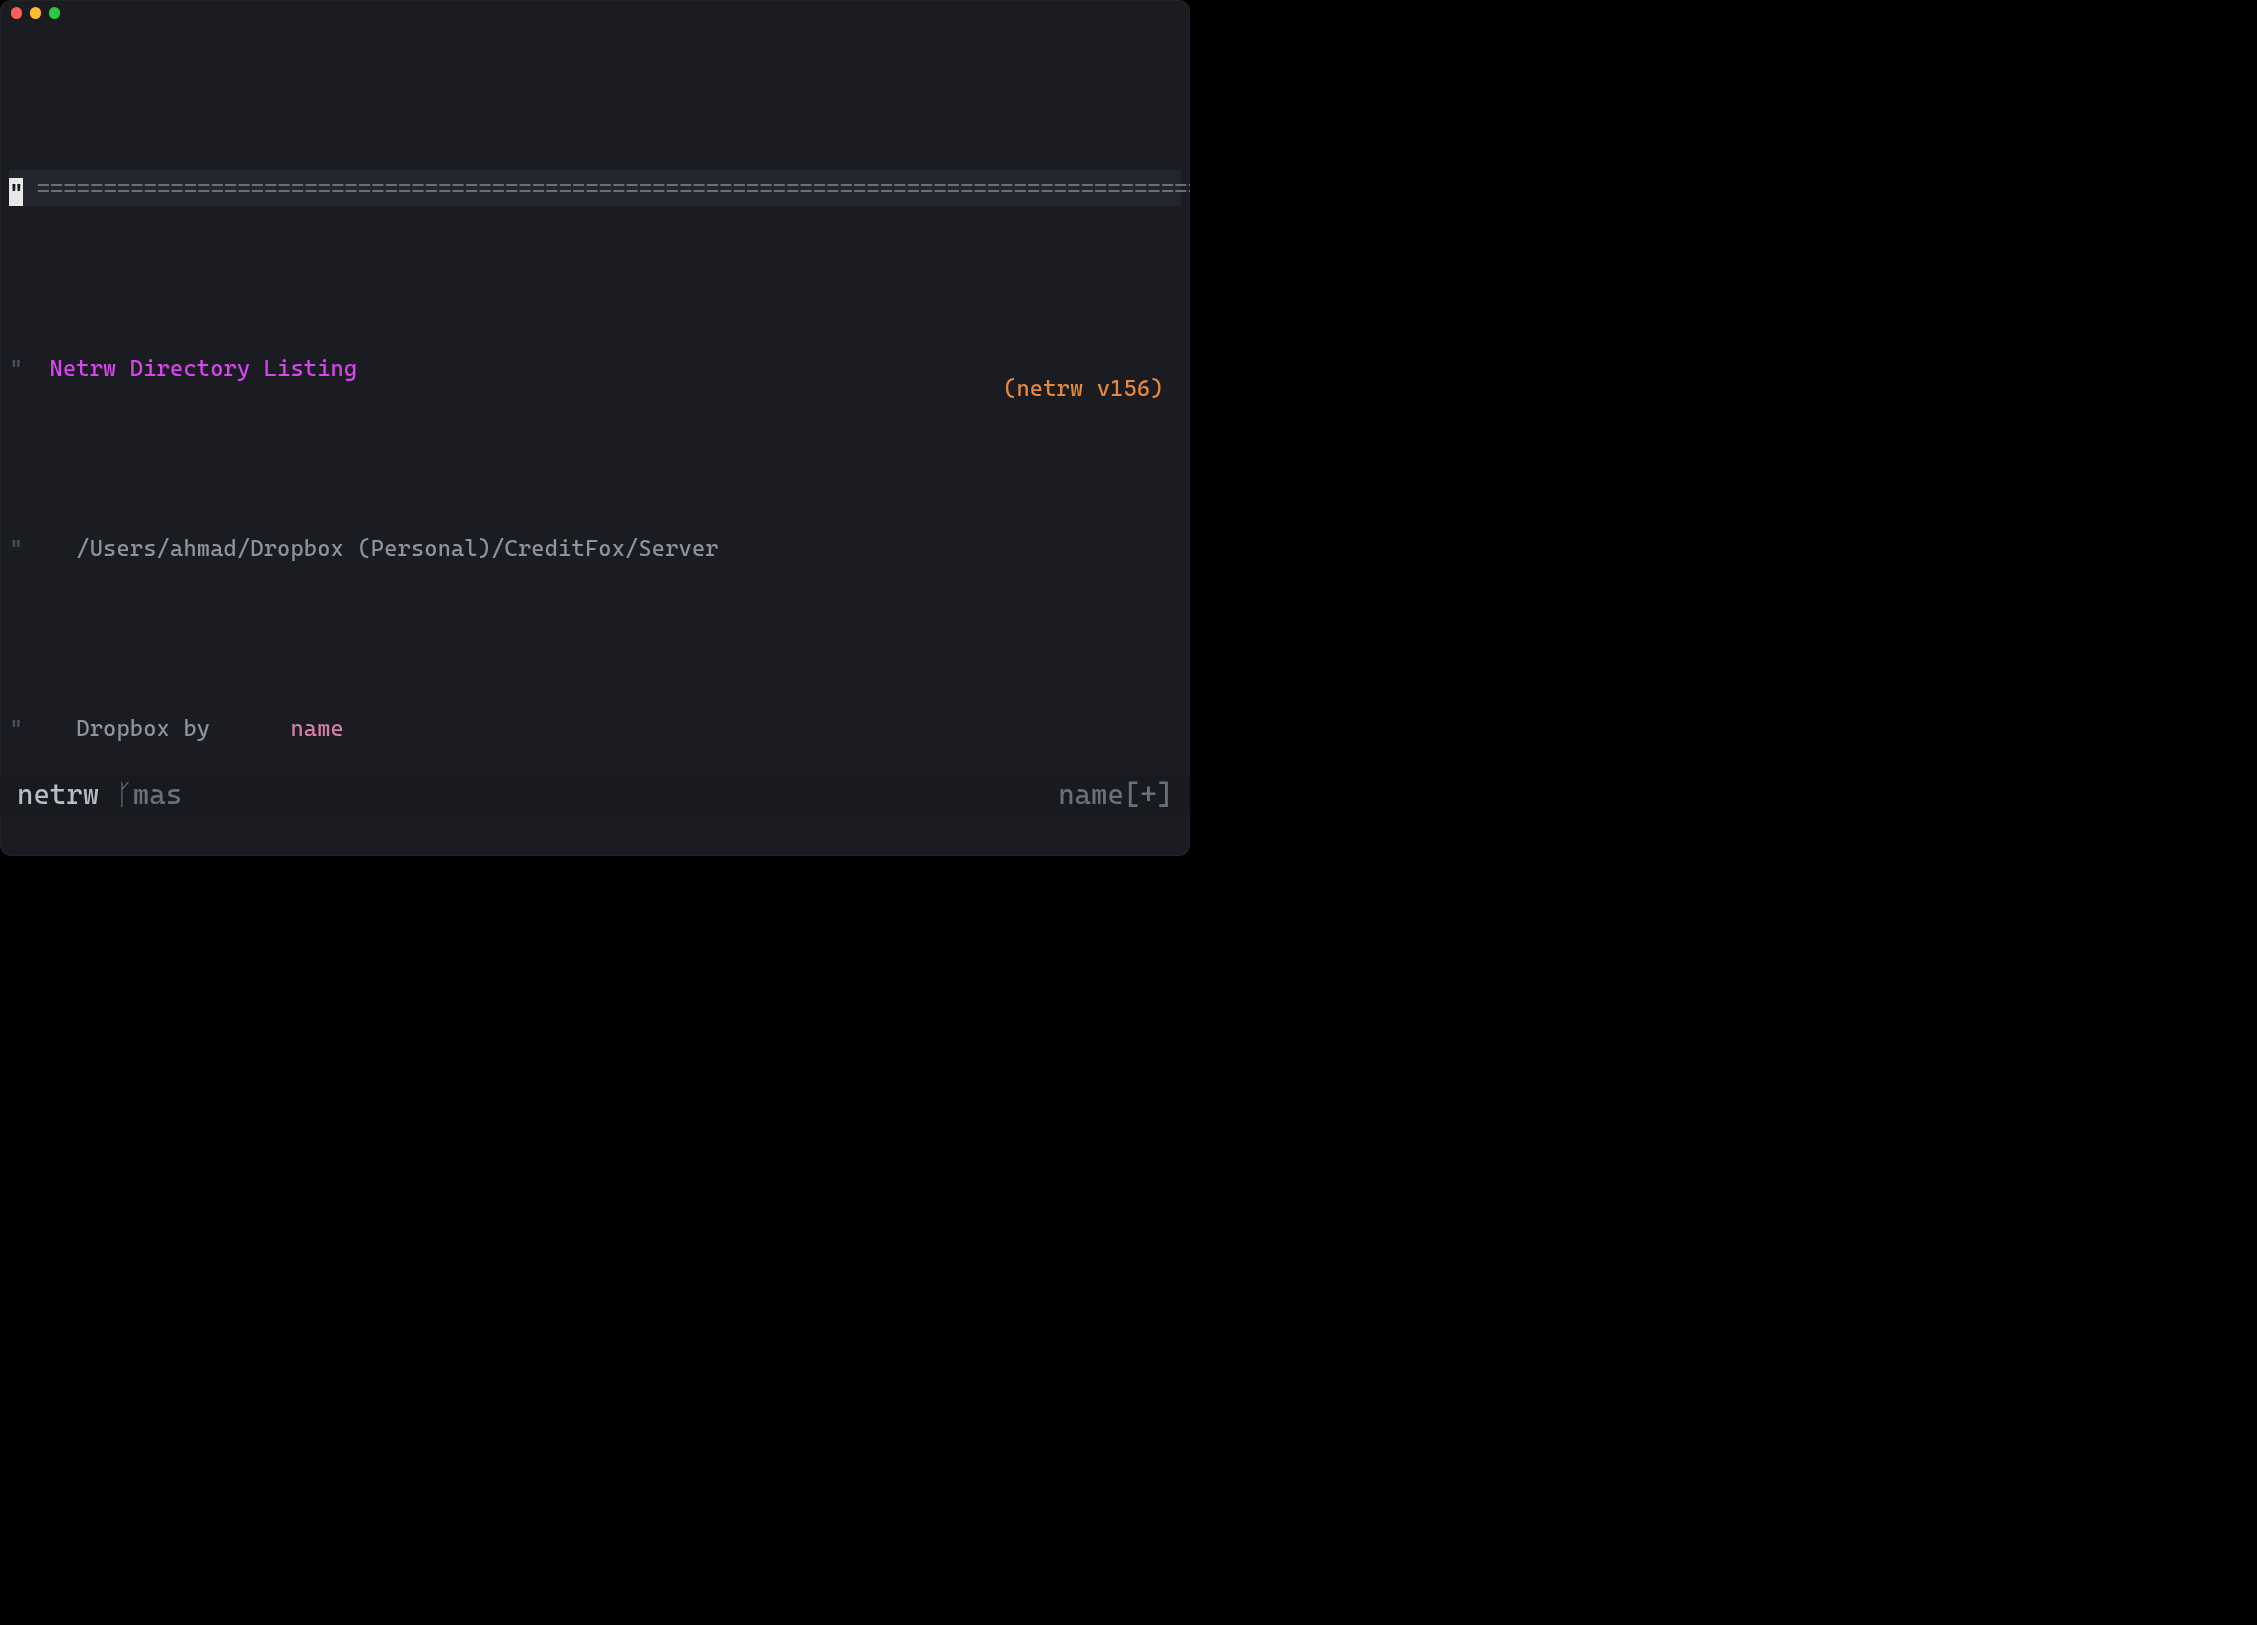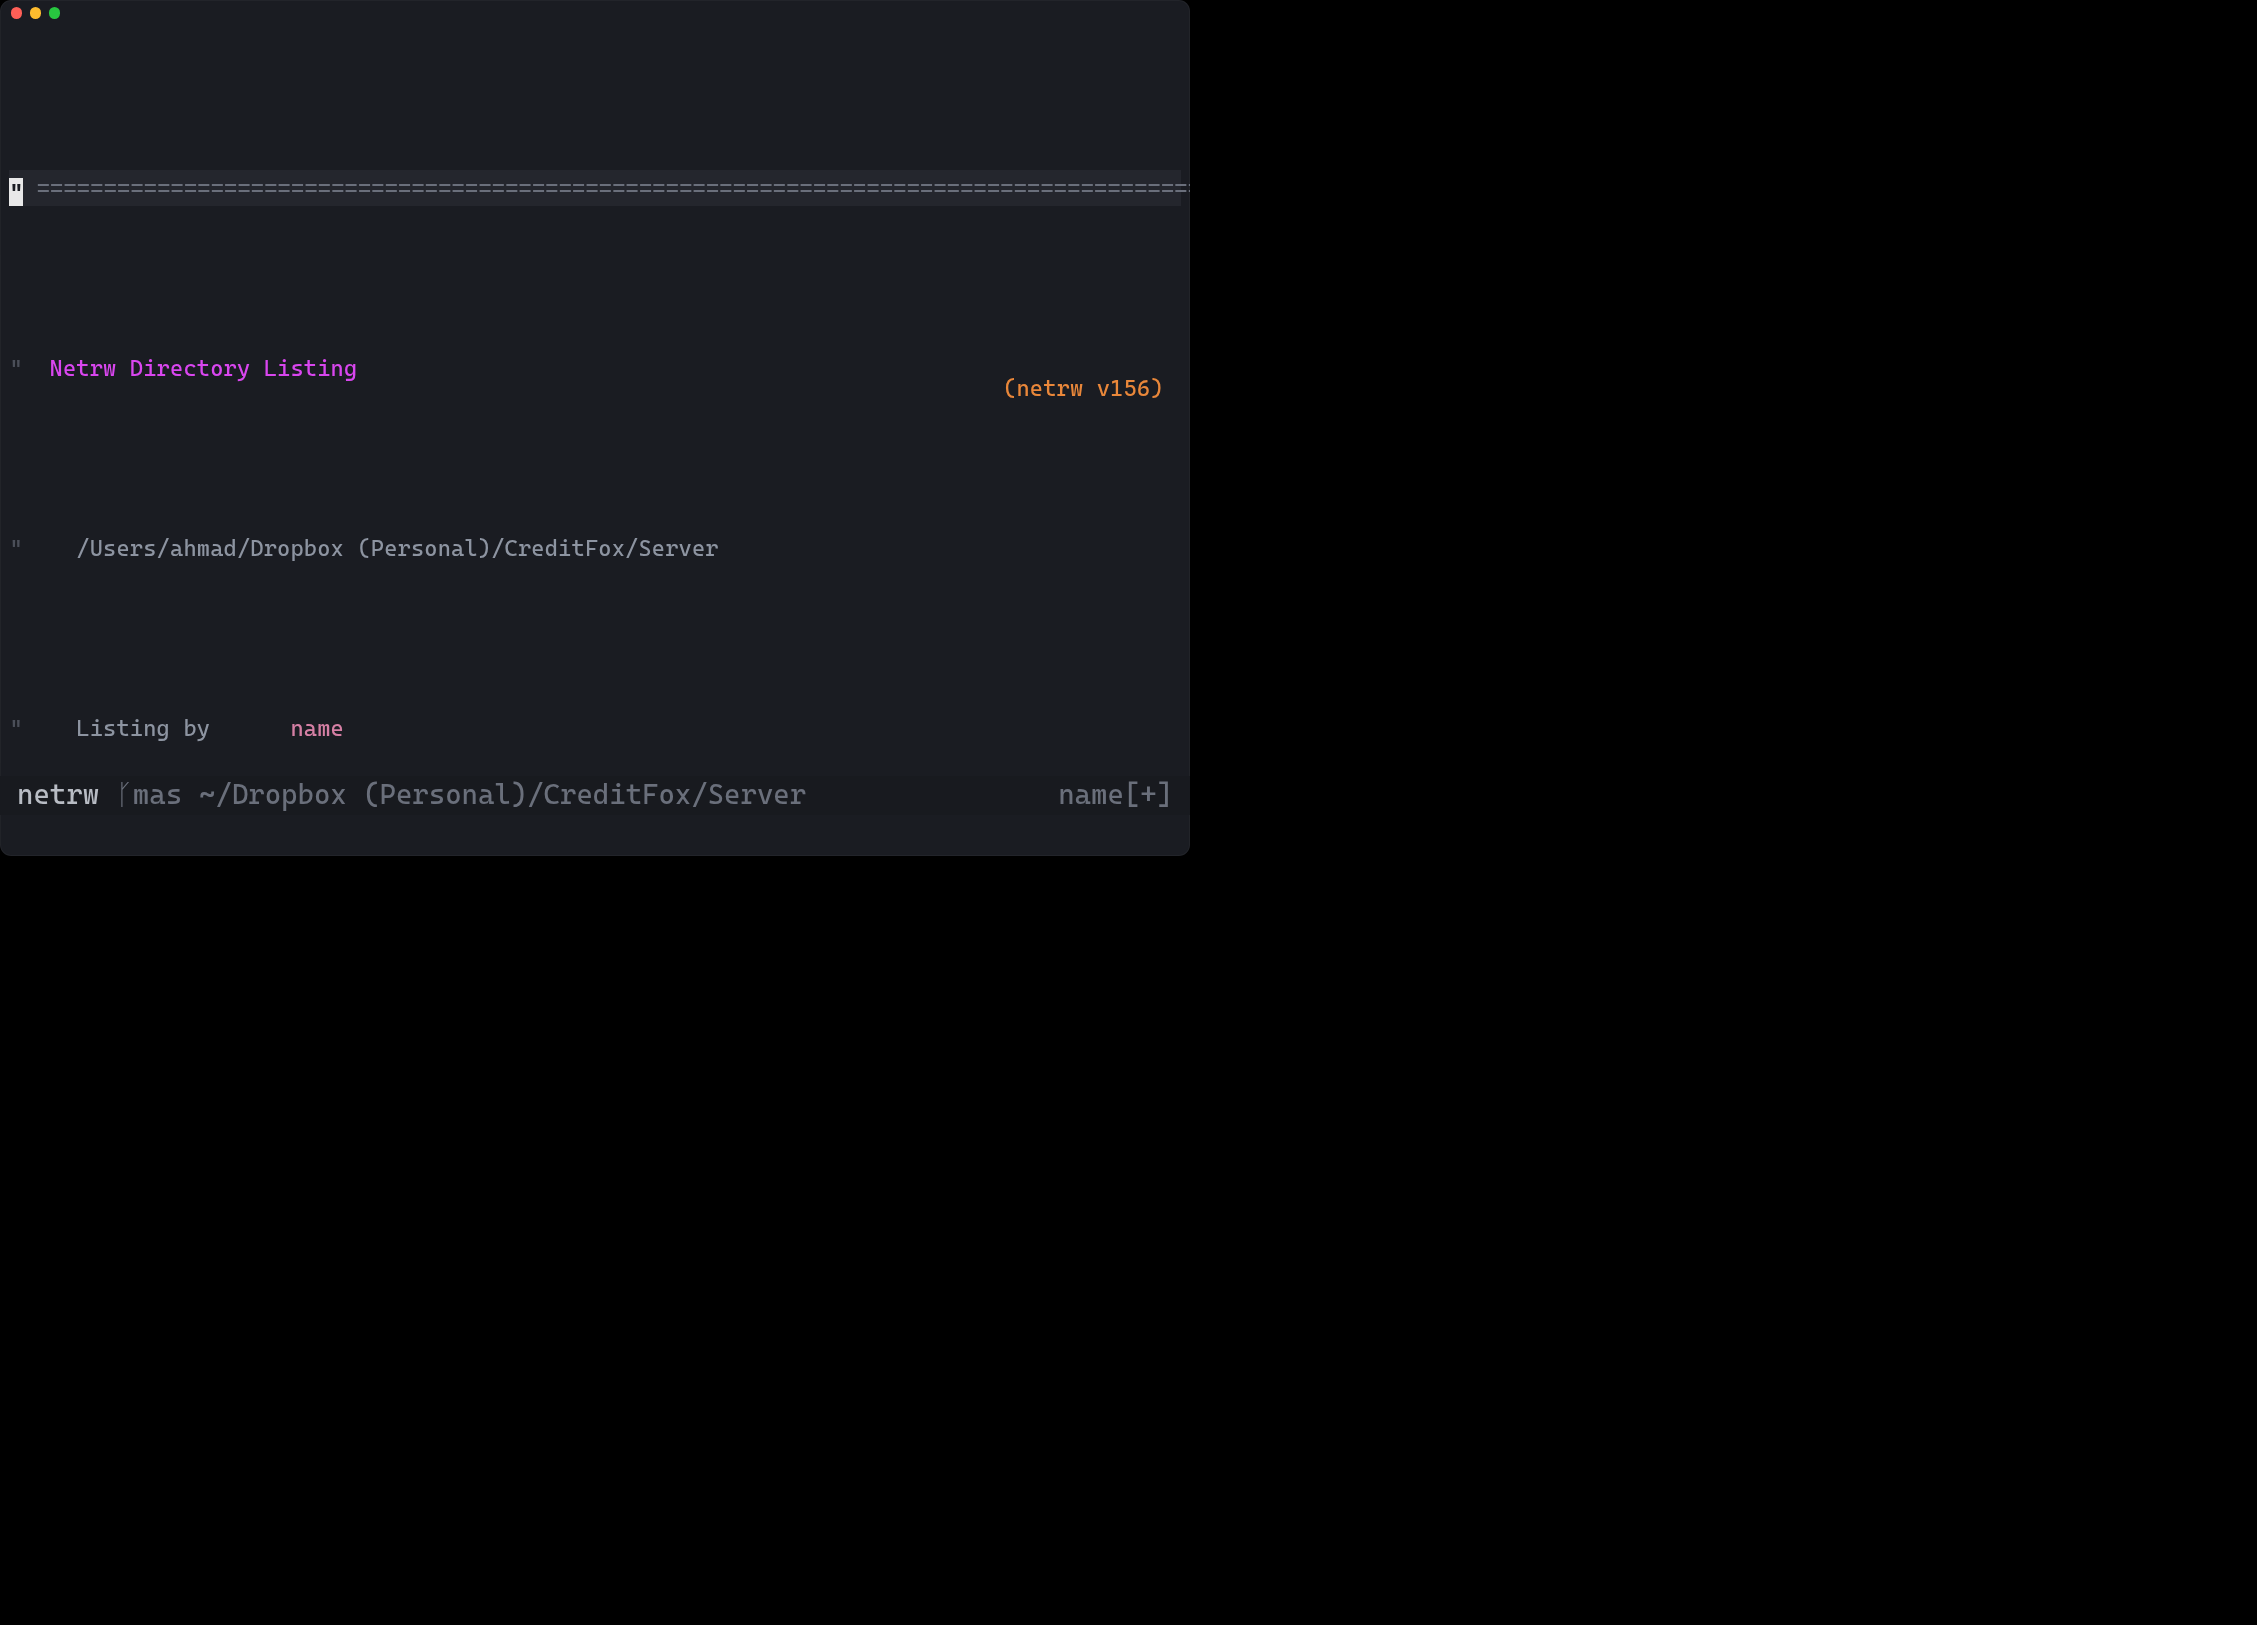--- a/index.html
+++ b/index.html
@@ -95,21 +95,21 @@
     
     <span class="line line-hl"><span class="cursor-block">"</span><span class="gutter"> </span><span class="dim">===========================================================================================</span></span>
 
     
     <span class="line"><span class="gutter">"  </span><span class="text">Netrw Directory Listing</span><span class="accent float-right" style="padding-right:17px;">(netrw v156)</span></span>
 
     
     <span class="line"><span class="gutter">"    </span><span class="muted">/Users/ahmad/Dropbox (Personal)/CreditFox/Server</span></span>
 
     
-    <span class="line"><span class="gutter">"    </span><span class="muted">Listing by</span><span class="muted">      </span><span class="pink">name</span></span>
+    <span class="line"><span class="gutter">"    </span><span class="muted">Dropbox by</span><span class="muted">      </span><span class="pink">name</span></span>
 
     
     
 
     
     
 
     
     
 
@@ -132,21 +132,20 @@
 
   </div>
 
   <div class="statusbar">
     <span class="text" style="color:#b8bcc4;">netrw</span>
     <span class="sep"></span>
     <span class="dim branch-glyph">ᚴ</span>
     <span> </span>
     <span class="dim">mas</span>
     <span class="sep"></span>
-    <span class="dim">~/Dropbox (Personal)/CreditFox/Server</span>
     <span class="grow"></span>
     <span class="dim">name</span>
     <span> </span>
     <span class="dim">[+]</span>
   </div>
 
 </div>
 
 
 </body></html>

